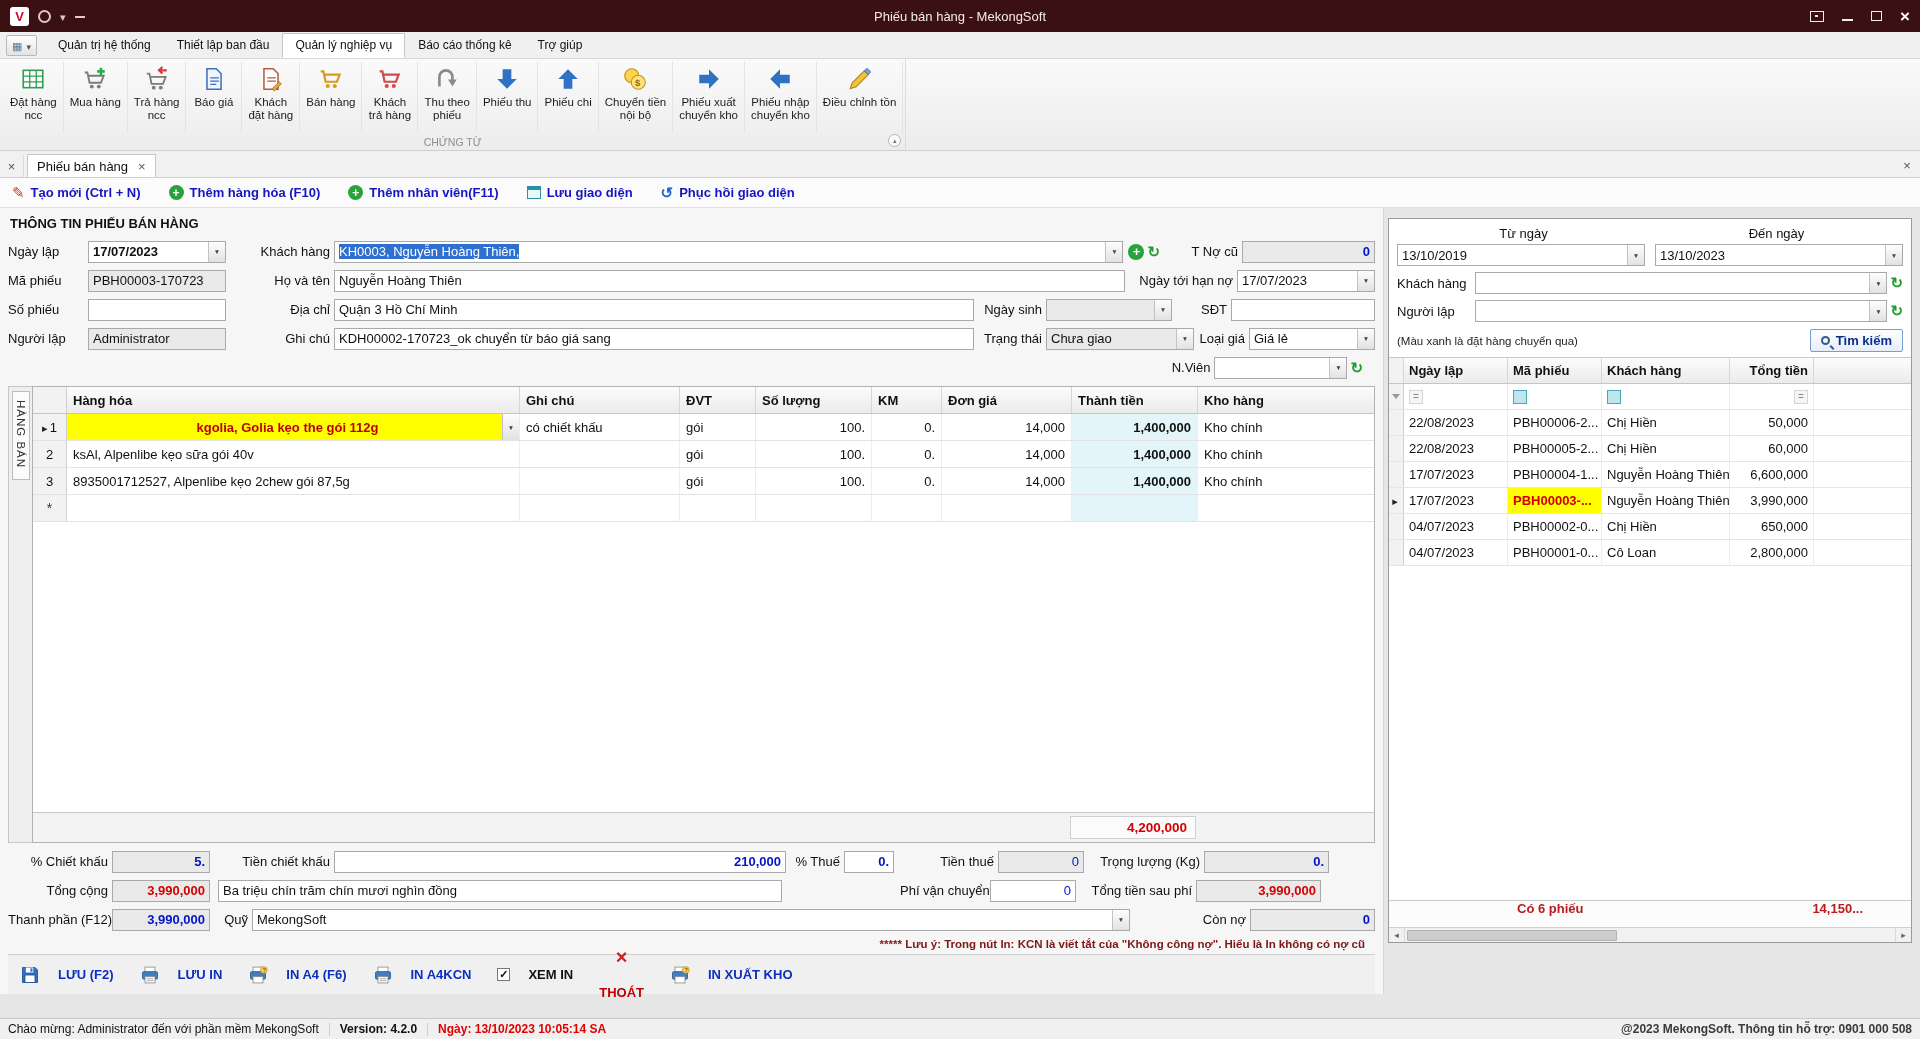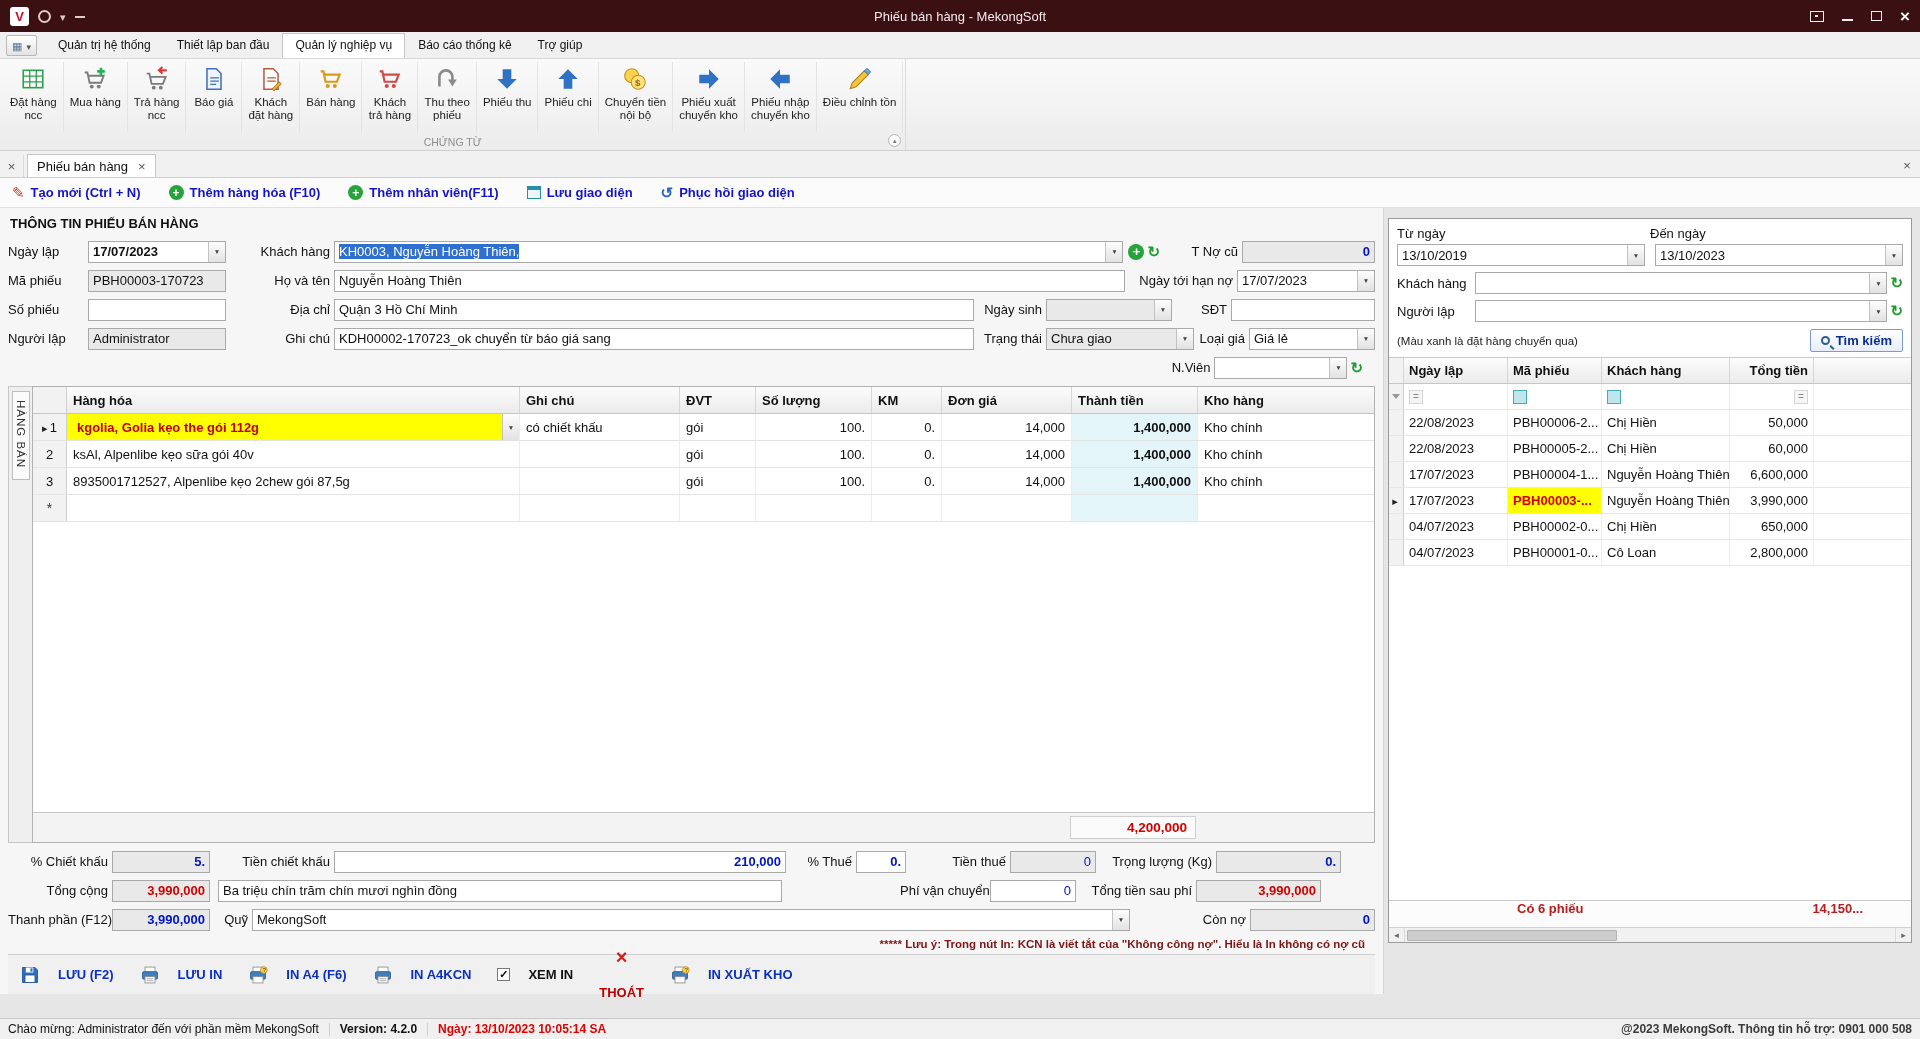--- a/index.html
+++ b/index.html
@@ -92,21 +92,21 @@
   .gh { padding:0 6px; display:flex; align-items:center; font-weight:bold; font-size:13px; border-right:1px solid #d6d6d6; white-space:nowrap; overflow:hidden; }
   .grow { display:flex; height:27px; border-bottom:1px solid #e3e3e3; flex:0 0 auto; }
   .gc { padding:0 6px; display:flex; align-items:center; font-size:13px; border-right:1px solid #ededed; white-space:nowrap; overflow:hidden; }
   .c0 { width:34px; background:#f2f2f2; border-right:1px solid #d0d0d0; justify-content:center; padding:0 2px; }
   .c1 { flex:1; min-width:120px; }
   .c2 { width:160px; } .c3 { width:76px; } .c4 { width:116px; } .c5 { width:70px; }
   .c6 { width:130px; } .c7 { width:126px; } .c8 { width:176px; border-right:none; }
   .rt { justify-content:flex-end; }
   .cell-total { background:#e4f5fa; font-weight:bold; }
   .namecell { background:#ffff00; color:#c00000; font-weight:bold; padding-right:0; }
-  .namecell .t { flex:1; overflow:hidden; white-space:nowrap; padding:0 4px; }
+  .namecell .t { flex:1; overflow:hidden; white-space:nowrap; padding:0 4px;text-align:center; }
   .mk::before { content:"▸"; font-size:11px; color:#222; margin-right:2px; }
   .newmark::before { content:"*"; font-size:14px; color:#333; }
   .gfill { flex:1; background:#fff; }
   .gtotal { height:30px; border-top:1px solid #c6c6c6; background:#f3f3f3; display:flex; align-items:center; justify-content:flex-end; flex:0 0 auto; }
   .gtotal-box { min-width:126px; margin-right:178px; border:1px solid #cfcfcf; background:#fbfbfb; color:#d40000; font-weight:bold; font-size:13.5px; text-align:right; padding:3px 8px; }
 
   
   .summary { padding:4px 0 0; flex:0 0 auto; }
   .srow { display:flex; align-items:center; height:29px; }
   .note-line { height:20px; display:flex; justify-content:flex-end; align-items:center; padding-right:10px; color:#7d1616; font-weight:bold; font-size:11.5px; flex:0 0 auto; }
@@ -121,21 +121,21 @@
   .chk::after { content:"✓"; font-size:11px; color:#111; }
   .fbtn svg { display:block; }
 
   
   .rpanel { width:524px; margin:10px 8px 0 4px; border:1px solid #9a9a9a; background:#fff; display:flex; flex-direction:column; height:725px; flex:0 0 auto; }
   .rp-head { height:23px; background:linear-gradient(#f9f9f9,#e2e2e2); border-bottom:1px solid #c9c9c9; display:flex; align-items:center; padding:0 7px; color:#8a8a8a; font-size:11px; font-weight:bold; letter-spacing:.3px; flex:0 0 auto; }
   .rp-sp { flex:1; }
   .rp-x { margin-left:10px; cursor:pointer; }
   .rp-x::after { content:"×"; color:#666; font-size:13px; font-weight:bold; }
   .rp-filters { padding:7px 8px 5px; flex:0 0 auto; }
-  .rp-lblrow { display:flex; margin-bottom:3px; }
+  .rp-lblrow { display:flex; margin-bottom:3px;text-align:center; }
   .rp-lblrow span { width:50%; font-size:13px; }
   .rp-dates { display:flex; gap:10px; }
   .rp-dates .fld { flex:1; }
   .rp-crow { display:flex; align-items:center; margin-top:6px; }
   .rp-crow .lbl { width:78px; }
   .rp-crow .fld { flex:1; }
   .rp-search-row { display:flex; align-items:center; margin-top:7px; }
   .rp-hint { font-size:11.5px; color:#222; }
   .rp-btn { margin-left:auto; display:flex; align-items:center; gap:6px; border:1px solid #7a9cc6; background:linear-gradient(#fefefe,#e7edf8); padding:3px 10px; font-weight:bold; color:#0a2e8c; font-size:13px; border-radius:2px; cursor:pointer; }
   .mag { width:9px; height:9px; border:2px solid #2d5e8f; border-radius:50%; position:relative; }
@@ -570,21 +570,21 @@
       <div class="summary">
         <div class="srow">
           <span class="lbl r" style="width:104px">% Chiết khấu</span>
           <div class="fld ro" style="width:98px">
               <span class="t numb">5.</span>
             </div>
           <span class="lbl r" style="width:116px;margin-left:8px">Tiền chiết khấu</span>
           <div class="fld" style="width:452px">
               <span class="t numb">210,000</span>
             </div>
-          <span class="lbl r" style="width:50px;margin-left:20px">% Thuế</span>
+          <span class="lbl r" style="width:50px;margin-left:8px">% Thuế</span>
           <div class="fld" style="width:50px">
               <span class="t numb">0.</span>
             </div>
           <span class="lbl r" style="width:96px;margin-left:8px">Tiền thuế</span>
           <div class="fld ro" style="width:86px">
               <span class="t num">0</span>
             </div>
           <span class="lbl r" style="width:112px;margin-left:8px">Trọng lượng (Kg)</span>
           <div class="fld ro" style="width:125px">
               <span class="t numb">0.</span>

